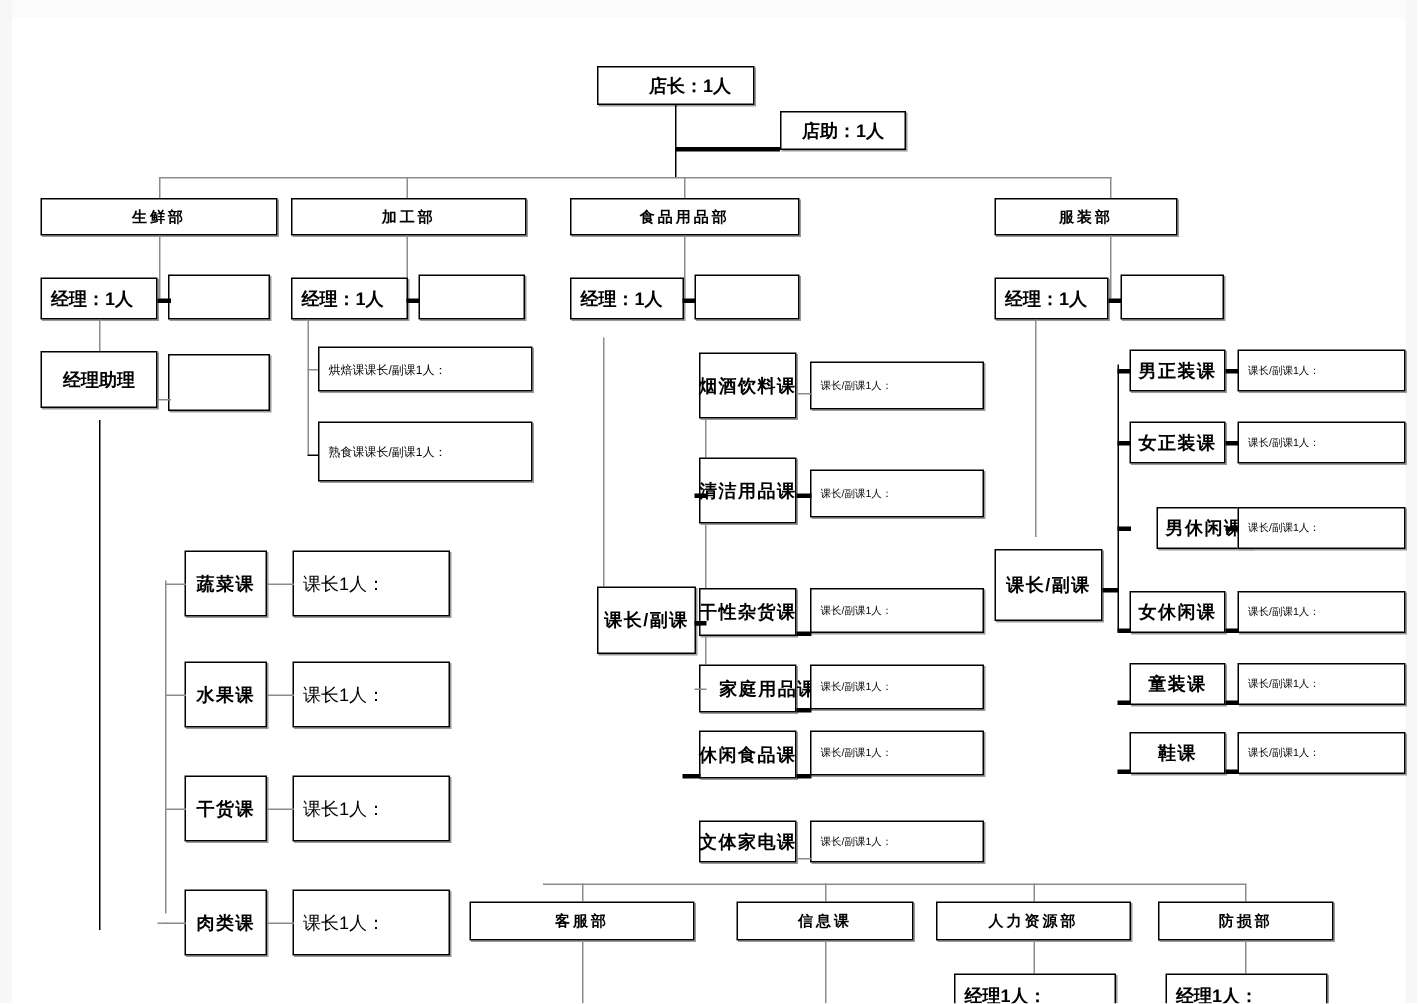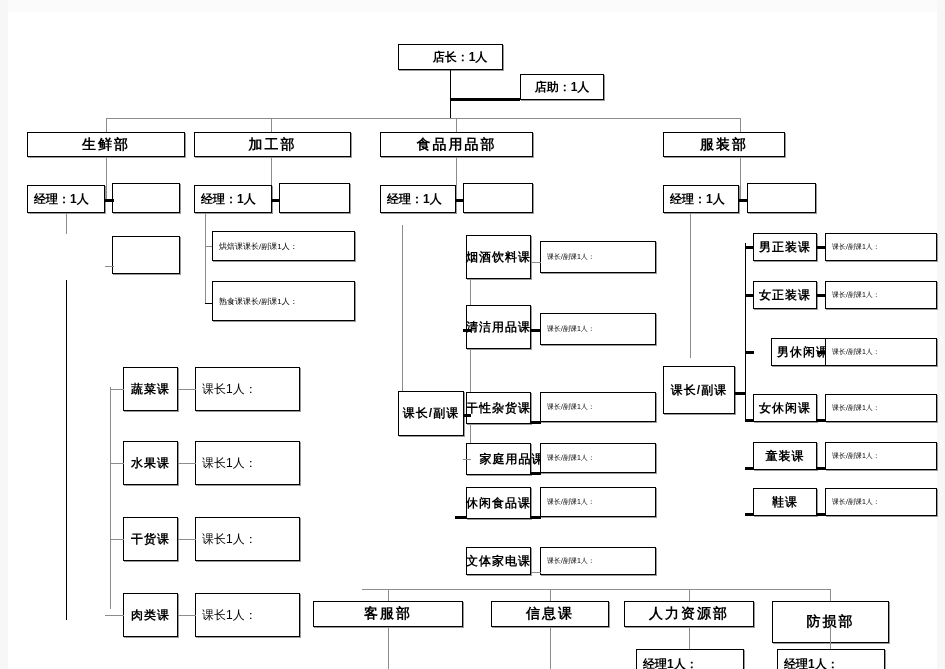--- a/index.html
+++ b/index.html
@@ -41,21 +41,21 @@
     border: 1px solid #000000;
     box-shadow: 1px 1px 0 0 #9a9a9a;
     display: flex;
     align-items: center;
     white-space: nowrap;
     color: #000000;
   }
   .box.center { justify-content: center; }
   .box.left   { justify-content: flex-start; padding-left: 6px; }
 
-  .t-dept   { font-size: 14px; font-weight: bold; letter-spacing: 2px; }
+  .t-dept   { font-size: 10px; font-weight: bold; letter-spacing: 2px; }
   .t-mgr    { font-size: 12px; font-weight: bold; }
   .t-sect   { font-size: 12px; font-weight: bold; letter-spacing: 1px; }
   .t-note   { font-size: 12px; }
   .t-small  { font-size: 8px; }
   .t-tiny   { font-size: 7px; }
 
   .line {
     position: absolute;
     background: #000000;
   }
@@ -109,20 +109,21 @@
   <div class="box left t-mgr" style="left:380px; top:185px; width:76px; height:28px;">经理：1人</div>
   <div class="box" style="left:463px; top:183px; width:70px; height:30px;"></div>
   <div class="line thick-h" style="left:455px; top:199px; width:9px;"></div>
 
   <div class="line v grey" style="left:740px; top:157px; height:42px;"></div>
   <div class="box left t-mgr" style="left:663px; top:185px; width:76px; height:28px;">经理：1人</div>
   <div class="box" style="left:747px; top:183px; width:69px; height:30px;"></div>
   <div class="line thick-h" style="left:739px; top:199px; width:9px;"></div>
 
   <div class="line v grey" style="left:66px; top:213px; height:21px;"></div>
+  <div class="box center t-mgr" style="left:27px; top:234px; width:78px; height:38px;">经理助理</div>
   <div class="box" style="left:112px; top:236px; width:68px; height:38px;"></div>
   <div class="line h grey" style="left:105px; top:266px; width:9px;"></div>
 
   <div class="line v" style="left:66px; top:280px; height:340px;"></div>
 
   <div class="line v grey" style="left:205px; top:213px; height:90px;"></div>
   <div class="line h grey" style="left:205px; top:246px; width:8px;"></div>
   <div class="line h" style="left:205px; top:303px; width:8px;"></div>
 
   <div class="box left t-small" style="left:212px; top:231px; width:143px; height:30px;">烘焙课课长/副课1人：</div>
@@ -226,21 +227,21 @@
 
   <div class="line h grey" style="left:362px; top:589px; width:468px;"></div>
   <div class="line v grey" style="left:388px; top:589px; height:12px;"></div>
   <div class="line v grey" style="left:550px; top:589px; height:12px;"></div>
   <div class="line v grey" style="left:689px; top:589px; height:12px;"></div>
   <div class="line v grey" style="left:830px; top:589px; height:12px;"></div>
 
   <div class="box center t-dept" style="left:313px; top:601px; width:150px; height:26px;">客服部</div>
   <div class="box center t-dept" style="left:491px; top:601px; width:118px; height:26px;">信息课</div>
   <div class="box center t-dept" style="left:624px; top:601px; width:130px; height:26px;">人力资源部</div>
-  <div class="box center t-dept" style="left:772px; top:601px; width:117px; height:42px;">防损部</div>
+  <div class="box center t-dept" style="left:772px; top:601px; width:117px; height:26px;">防损部</div>
 
   <div class="line v grey" style="left:388px; top:627px; height:42px;"></div>
   <div class="line v grey" style="left:550px; top:627px; height:42px;"></div>
   <div class="line v grey" style="left:689px; top:627px; height:22px;"></div>
   <div class="line v grey" style="left:830px; top:627px; height:22px;"></div>
 
   <div class="box left t-mgr" style="left:636px; top:649px; width:108px; height:30px;">经理1人：</div>
   <div class="box left t-mgr" style="left:777px; top:649px; width:108px; height:30px;">经理1人：</div>
 
 </div>

